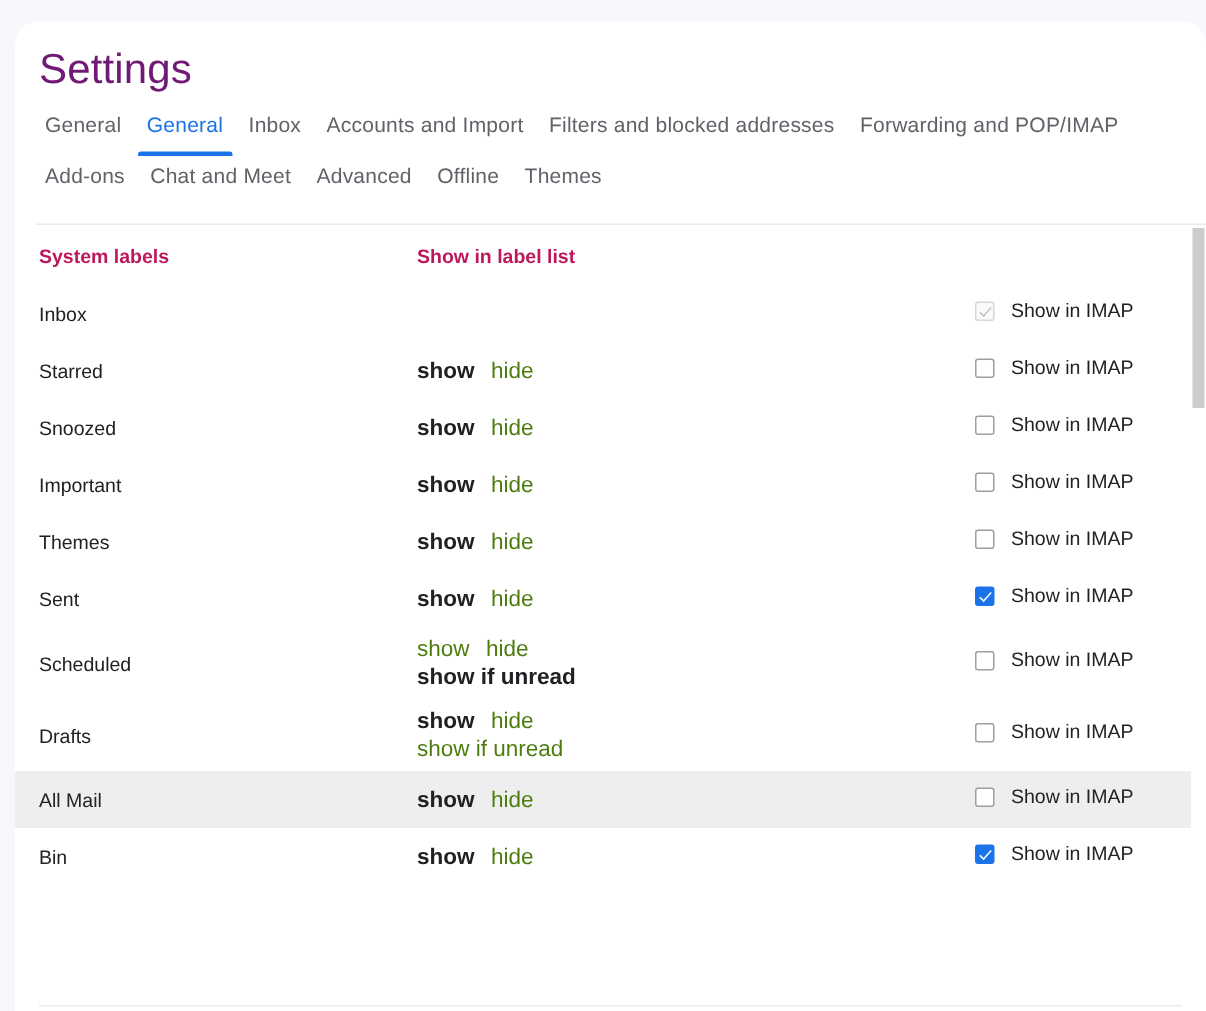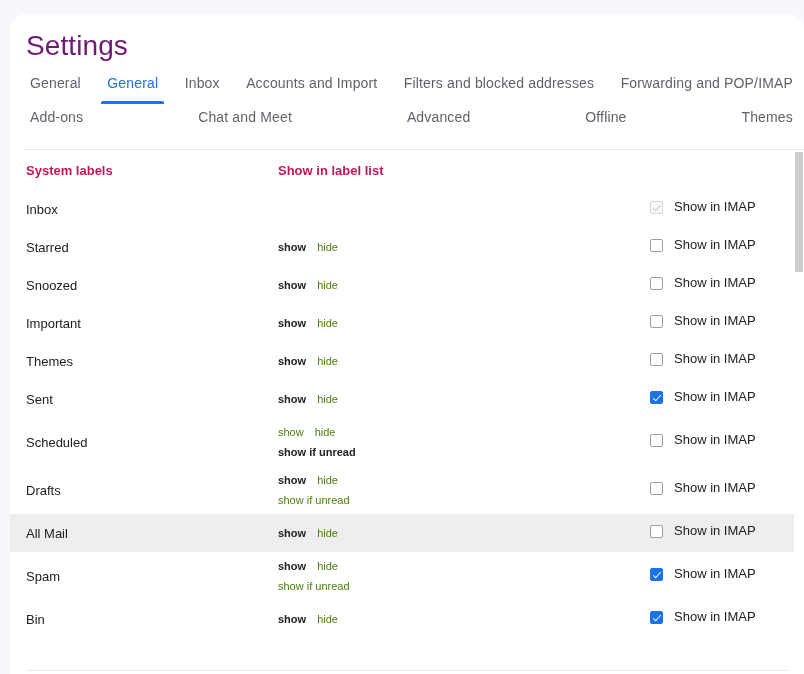--- a/index.html
+++ b/index.html
@@ -41,21 +41,20 @@
   
   .tab-bar {
     padding: 0 0 0 14px;
     margin-top: 14px;
   }
   .tab-row {
     display: flex;
     align-items: flex-start;
     flex-wrap: nowrap;
     height: 34px;
-    justify-content: space-between;
   }
   .tab-row.row2 { height: 30px; }
   .tab {
     font-size: 14px;
     color: #5f6368;
     line-height: 18px;
     padding: 0 6px 0 6px;
     margin-right: 5px;
     white-space: nowrap;
     cursor: pointer;
@@ -135,21 +134,21 @@
   td.cell-imap {
     white-space: nowrap;
     padding-right: 4px;
   }
 
   .link-line {
     display: block;
     white-space: nowrap;
   }
   .act {
-    font-size: 11px;
+    font-size: 15px;
     cursor: pointer;
     margin-right: 11px;
     display: inline-block;
   }
   .act.on {
     color: #202124;
     font-weight: bold;
     cursor: default;
   }
   .act.off {
@@ -363,31 +362,20 @@
           <tr class="label-row hovered">
             <td class="cell-name">All Mail</td>
             <td class="cell-show">
               <span class="link-line"><span class="act on">show</span><span class="act off">hide</span></span>
             </td>
             <td class="cell-imap"><label class="imap-wrap">
                 <span class="cbox"></span>
                 <span class="imap-label">Show in IMAP</span>
               </label></td>
           </tr>
-          <tr class="label-row tall">
-            <td class="cell-name">Spam</td>
-            <td class="cell-show">
-              <span class="link-line"><span class="act on">show</span><span class="act off">hide</span></span>
-              <span class="link-line"><span class="act off">show if unread</span></span>
-            </td>
-            <td class="cell-imap"><label class="imap-wrap">
-                <span class="cbox checked"></span>
-                <span class="imap-label">Show in IMAP</span>
-              </label></td>
-          </tr>
           <tr class="label-row">
             <td class="cell-name">Bin</td>
             <td class="cell-show">
               <span class="link-line"><span class="act on">show</span><span class="act off">hide</span></span>
             </td>
             <td class="cell-imap"><label class="imap-wrap">
                 <span class="cbox checked"></span>
                 <span class="imap-label">Show in IMAP</span>
               </label></td>
           </tr>

